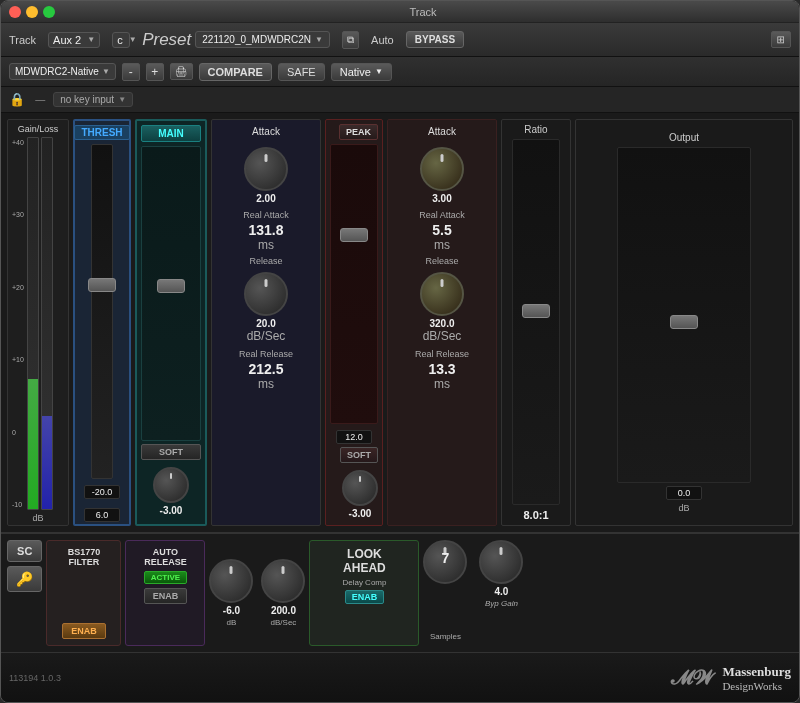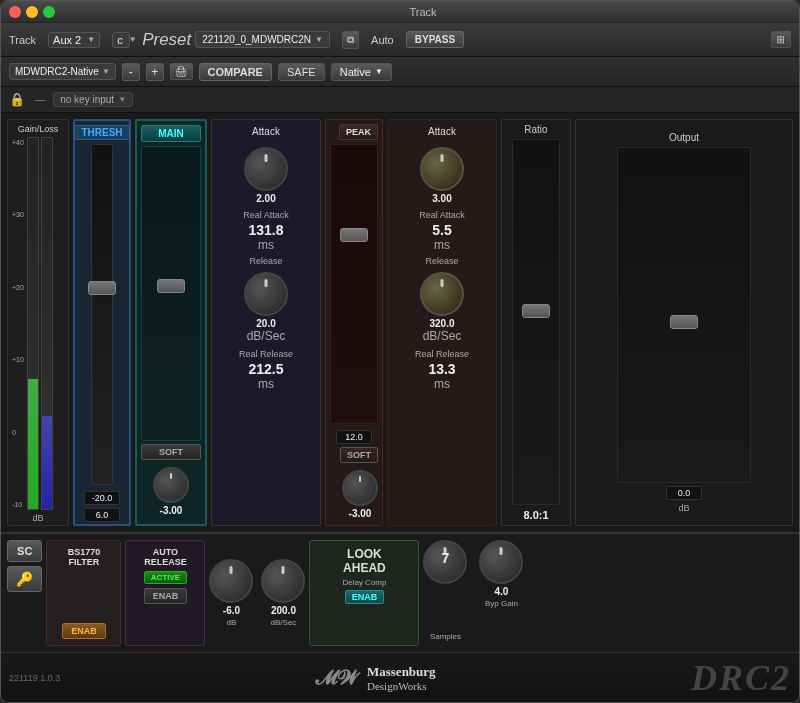--- a/index.html
+++ b/index.html
@@ -716,21 +716,21 @@
       </div>
 
       <div class="thresh-section">
         <div class="thresh-label">THRESH</div>
         <div style="flex:1;display:flex;flex-direction:column;align-items:center;width:100%;">
           <div style="flex:1;width:22px;background:linear-gradient(180deg,#111,#222);border:1px solid #333;border-radius:2px;position:relative;margin-bottom:3px;">
             <div style="position:absolute;top:40%;left:50%;transform:translateX(-50%);width:28px;height:14px;background:linear-gradient(180deg,#777,#555);border:1px solid #888;border-radius:3px;cursor:pointer;"></div>
           </div>
           <div class="value-box">-20.0</div>
         </div>
-        <div class="value-box" style="margin-top:3px;">6.0</div>
+        <div class="value-box" style="margin-top:9px;">6.0</div>
       </div>
 
       <div class="main-section">
         <div class="main-btn">MAIN</div>
         <div style="flex:1;display:flex;align-items:center;justify-content:center;width:100%;">
           <div style="flex:1;width:22px;background:linear-gradient(180deg,#0a1a1a,#0d2020);border:1px solid #1a4040;border-radius:2px;position:relative;height:100%;">
             <div style="position:absolute;top:45%;left:50%;transform:translateX(-50%);width:28px;height:14px;background:linear-gradient(180deg,#777,#555);border:1px solid #888;border-radius:3px;cursor:pointer;"></div>
           </div>
         </div>
         <div class="soft-btn">SOFT</div>
@@ -862,32 +862,31 @@
 
       <div class="knob-item">
         <div class="knob" style="background:radial-gradient(circle at 35% 35%,#555,#222);"></div>
         <div style="color:#eee;font-size:14px;font-weight:bold;position:absolute;margin-top:10px;">7</div>
         <div style="color:#aaa;font-size:8px;margin-top:46px;">Samples</div>
       </div>
 
       <div class="knob-item" style="margin-left:8px;">
         <div class="knob"></div>
         <div style="color:#eee;font-size:10px;font-weight:bold;">4.0</div>
-        <div style="color:#aaa;font-size:8px;">Byp Gain</div>
+        <div style="color:#aaa;font-size:8px;font-style:italic;">Byp Gain</div>
       </div>
 
     </div>
 
   </div>
 
   <div class="footer">
-    <div style="color:#666;font-size:9px;">221119 1.0.3</div>
+    <div style="color:#666;font-size:9px;">113194 1.0.3</div>
     <div class="logo-section">
       <div style="font-size:20px;font-weight:bold;color:#888;font-family:serif;">𝓜𝓦</div>
       <div>
         <div style="font-size:13px;font-weight:bold;color:#ddd;font-family:serif;">Massenburg</div>
         <div style="font-size:11px;color:#bbb;font-family:serif;">DesignWorks</div>
       </div>
     </div>
-    <div style="font-size:36px;font-weight:bold;color:#444;font-style:italic;font-family:serif;letter-spacing:2px;">DRC2</div>
   </div>
 
 </div>
 
 </body></html>

